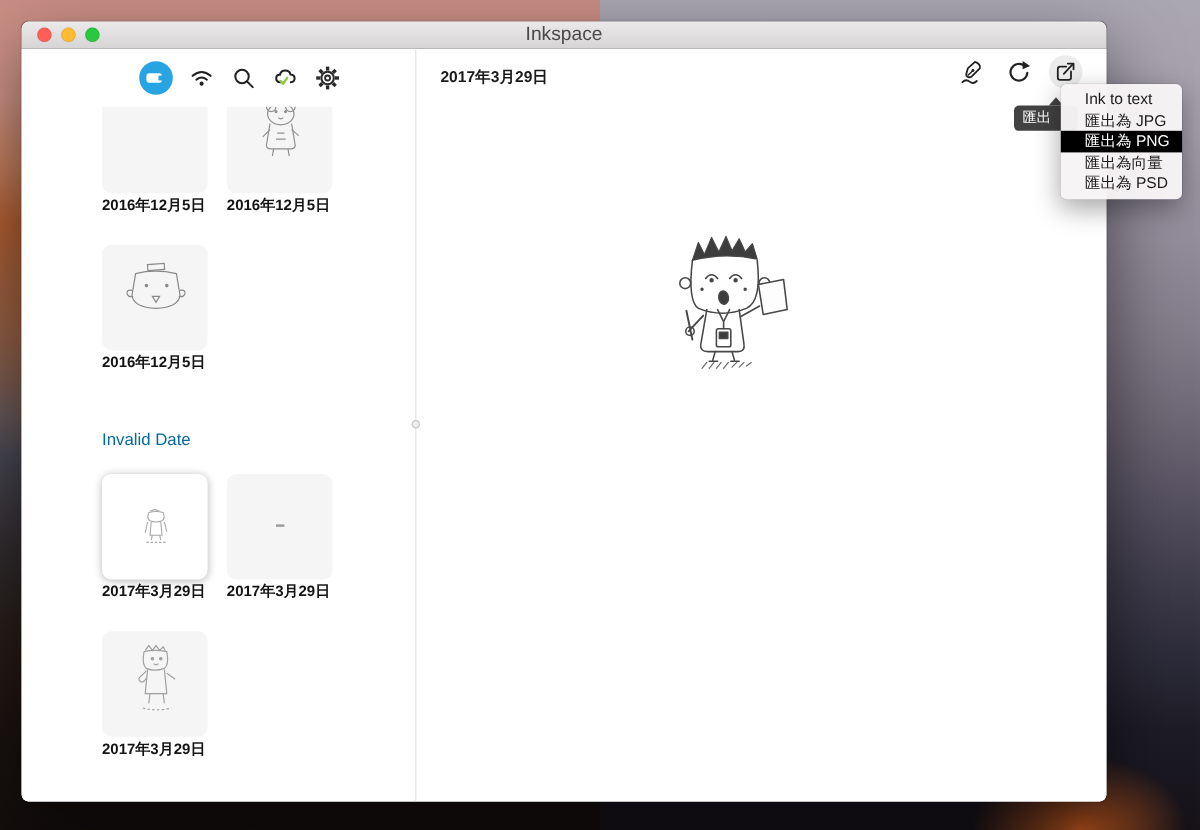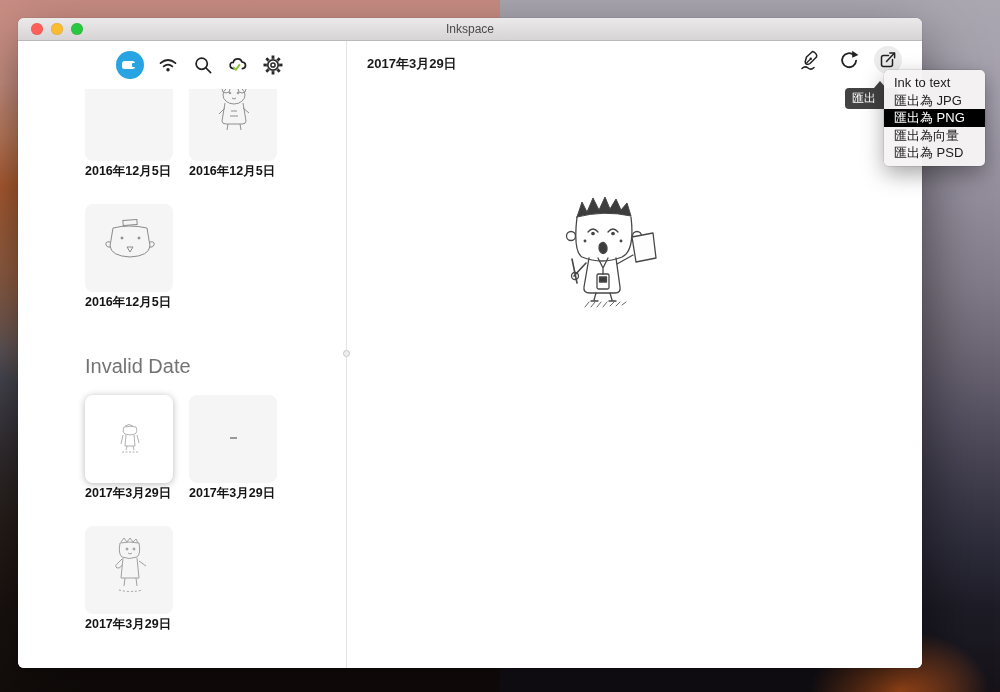--- a/index.html
+++ b/index.html
@@ -14,21 +14,21 @@
   .glow-left{position:absolute;left:-60px;top:160px;width:220px;height:230px;
     background:radial-gradient(ellipse at center,rgba(221,108,46,.55),rgba(221,108,46,0) 70%);}
   .glow-br{position:absolute;left:810px;top:630px;width:180px;height:120px;
     background:radial-gradient(ellipse at center,rgba(205,92,28,.85),rgba(205,92,28,0) 70%);}
 
   .window{position:absolute;left:18px;top:18px;width:904px;height:650px;border-radius:6px;
     background:#fff;box-shadow:0 25px 60px rgba(0,0,0,.55),0 0 1px rgba(0,0,0,.45);}
   .titlebar{position:absolute;left:0;top:0;right:0;height:22px;border-radius:6px 6px 0 0;
     background:linear-gradient(#ebe9ea,#d7d4d5);border-bottom:1px solid #bdb9ba;
     display:flex;align-items:center;justify-content:center;}
-  .title{font-size:12px;color:#4a4a4a;text-align:right;}
+  .title{font-size:16px;color:#4a4a4a;text-align:right;}
   .lights{position:absolute;left:13px;top:5px;display:flex;gap:8px;}
   .light{width:12px;height:12px;border-radius:50%;box-shadow:inset 0 0 1px rgba(0,0,0,.3);}
   .light.red{background:#ff5f58;}
   .light.yellow{background:#fdbc30;}
   .light.green{background:#29c841;}
 
   .content{position:absolute;left:0;top:23px;right:0;bottom:0;background:#fff;
     border-radius:0 0 6px 6px;overflow:hidden;display:flex;}
   .sidebar{position:relative;width:328px;flex:none;}
   .side-toolbar{position:absolute;left:0;top:0;height:48px;width:100%;
@@ -39,21 +39,21 @@
   .tool-icon{width:22px;height:22px;flex:none;}
 
   .thumb-list{position:absolute;left:0;top:48px;right:0;bottom:0;overflow:hidden;
     padding-left:67px;box-sizing:border-box;}
   .thumb-row{display:flex;gap:16px;}
   .date-row{display:flex;gap:16px;margin-top:2px;}
   .thumb{width:88px;height:88px;border-radius:8px;background:#f5f5f6;position:relative;flex:none;}
   .thumb.selected{background:#fff;box-shadow:0 1px 7px rgba(0,0,0,.28);}
   .thumb svg{position:absolute;}
   .date{width:88px;font-size:12.5px;font-weight:bold;color:#141414;white-space:nowrap;}
-  .section-header{margin-top:40px;font-size:20px;color:#737373;height:30px;line-height:30px;}
+  .section-header{margin-top:40px;font-size:14px;color:#0369a1;height:30px;line-height:30px;}
   .dash-mark{position:absolute;left:41px;top:42px;width:7px;height:1.5px;background:#9a9a9a;}
 
   .v-divider{width:1px;background:#e4e4e4;flex:none;position:relative;}
   .divider-dot{position:absolute;left:-3px;top:309px;width:7px;height:7px;border-radius:50%;
     background:#efeeee;border:1px solid #c7c6c6;box-sizing:border-box;}
 
   .main{position:relative;flex:1;}
   .main-date{position:absolute;left:20px;top:14px;font-size:13px;font-weight:bold;color:#1a1a1a;}
   .main-icons{position:absolute;right:20px;top:5px;display:flex;align-items:center;gap:11px;}
   .icon-btn{width:28px;height:28px;display:flex;align-items:center;justify-content:center;border-radius:50%;}
@@ -63,21 +63,21 @@
   .tt-arrow{position:absolute;left:29px;top:0;width:0;height:0;
     border-left:6px solid transparent;border-right:6px solid transparent;
     border-bottom:7px solid rgba(58,58,58,.96);}
   .tt-body{position:absolute;left:0;top:7px;height:21px;width:53px;background:rgba(58,58,58,.96);
     border-radius:4px;color:#fff;font-size:12px;line-height:21px;padding:0 7px;
     box-sizing:border-box;white-space:nowrap;overflow:hidden;}
 
   .menu{position:absolute;left:884px;top:70px;width:101px;z-index:60;
     background:rgba(247,244,245,.97);border-radius:5px;padding:4px 0;
     box-shadow:0 8px 22px rgba(0,0,0,.35),0 0 0 0.5px rgba(0,0,0,.15);}
-  .menu-item{height:17.5px;line-height:17.5px;font-size:13px;color:#1c1c1c;padding:0 10px;white-space:nowrap;}
+  .menu-item{height:17.5px;line-height:17.5px;font-size:13px;color:#1c1c1c;padding:0 20px;white-space:nowrap;}
   .menu-item.selected{background:#000000;color:#fff;}
 
   svg{display:block;}
 </style>
 </head>
 <body>
 
 <div class="desktop">
   <div class="desk-left"></div>
   <div class="desk-right"></div>

